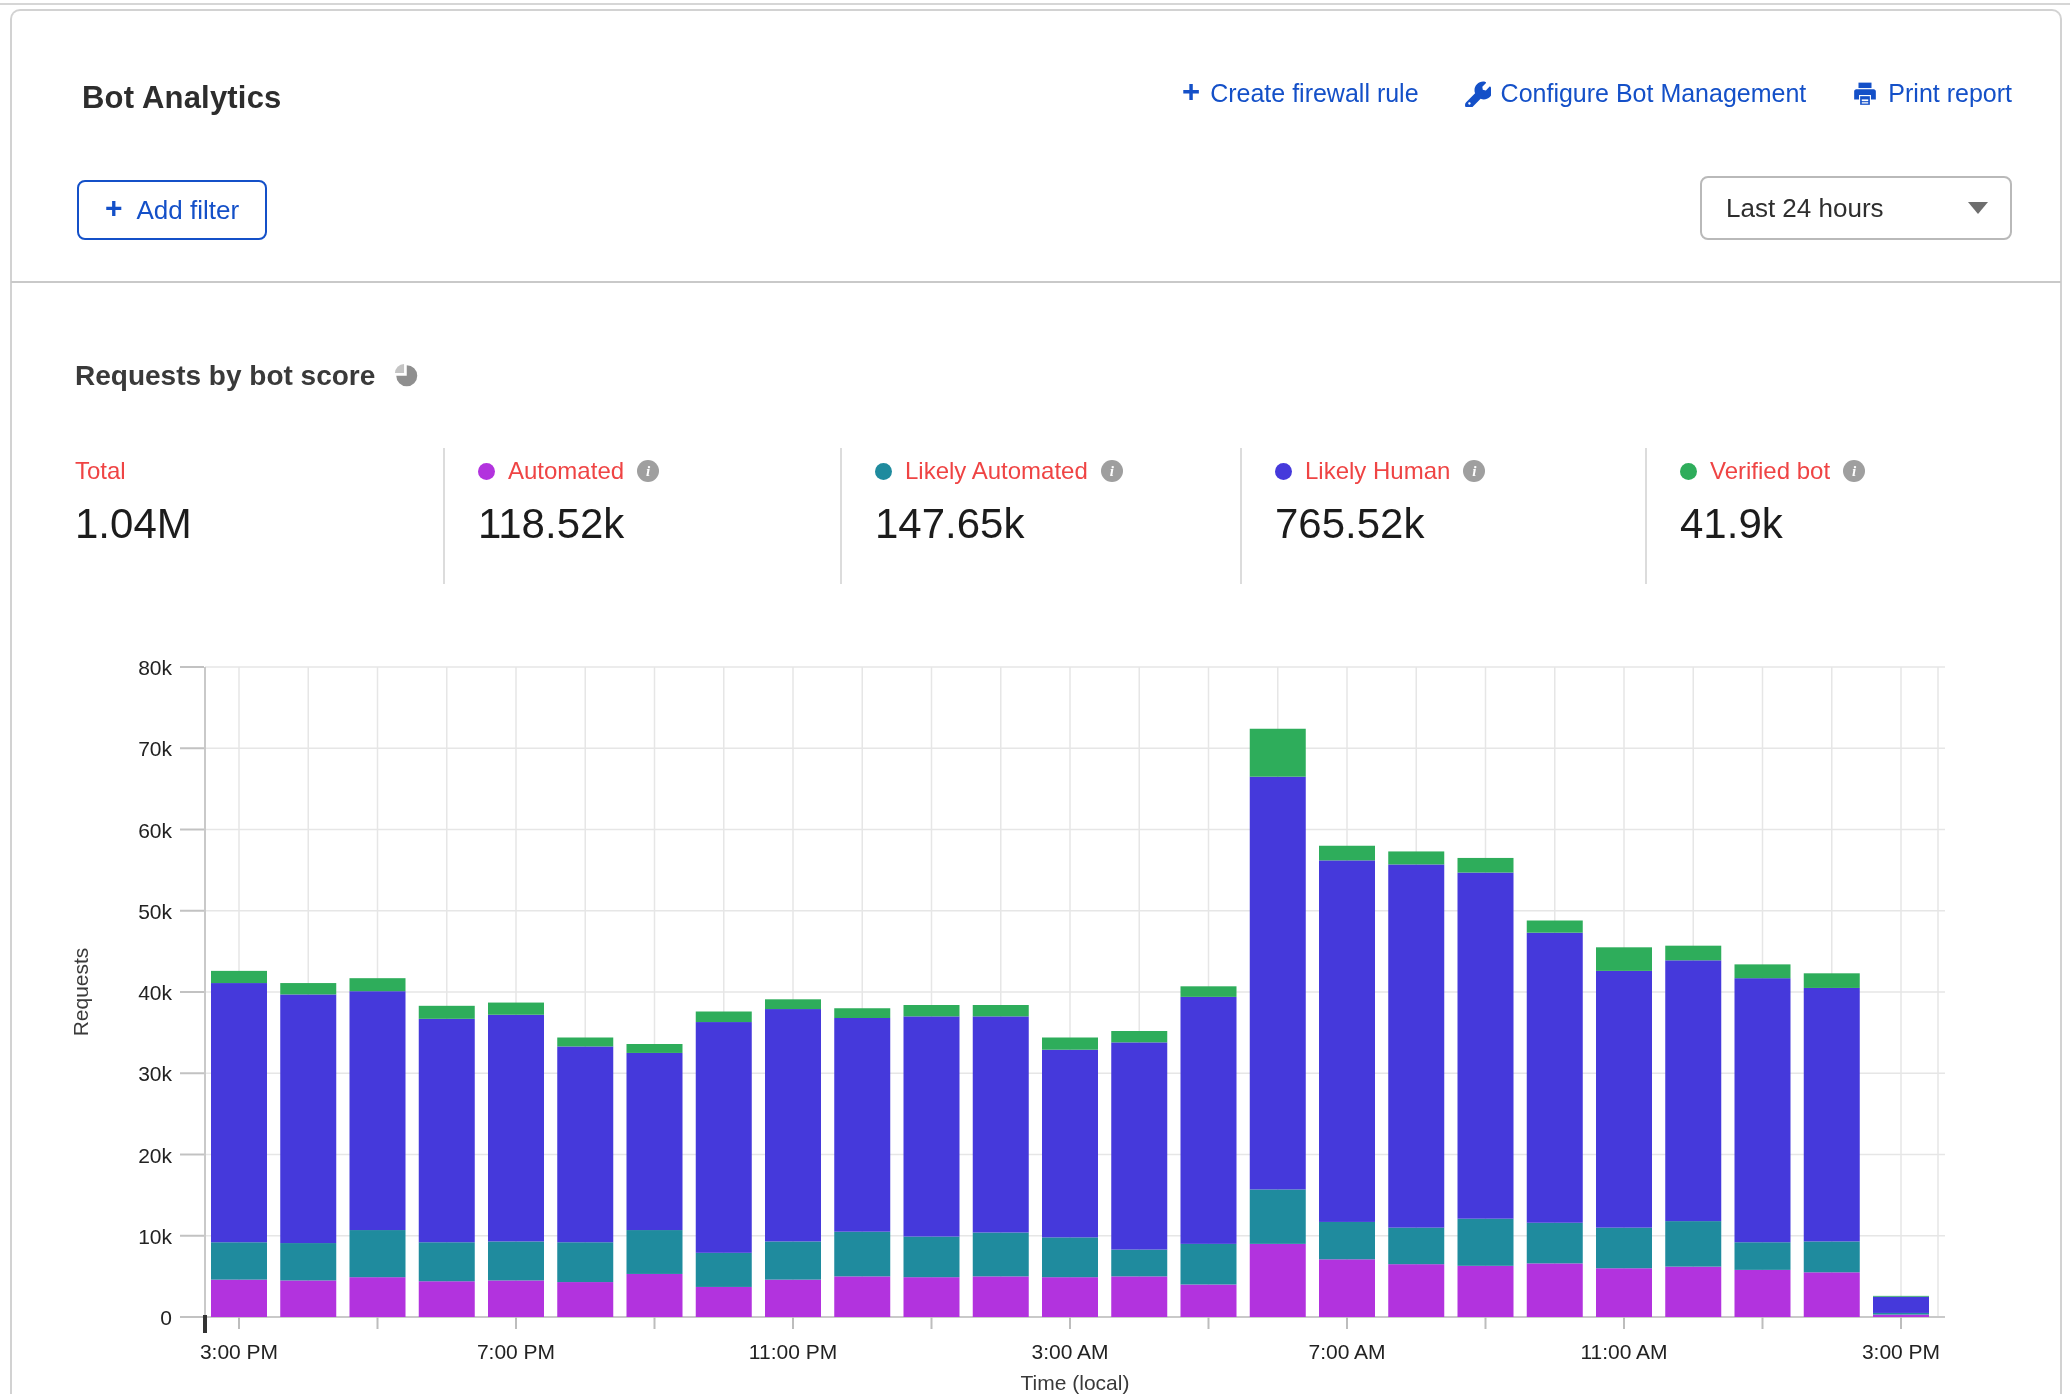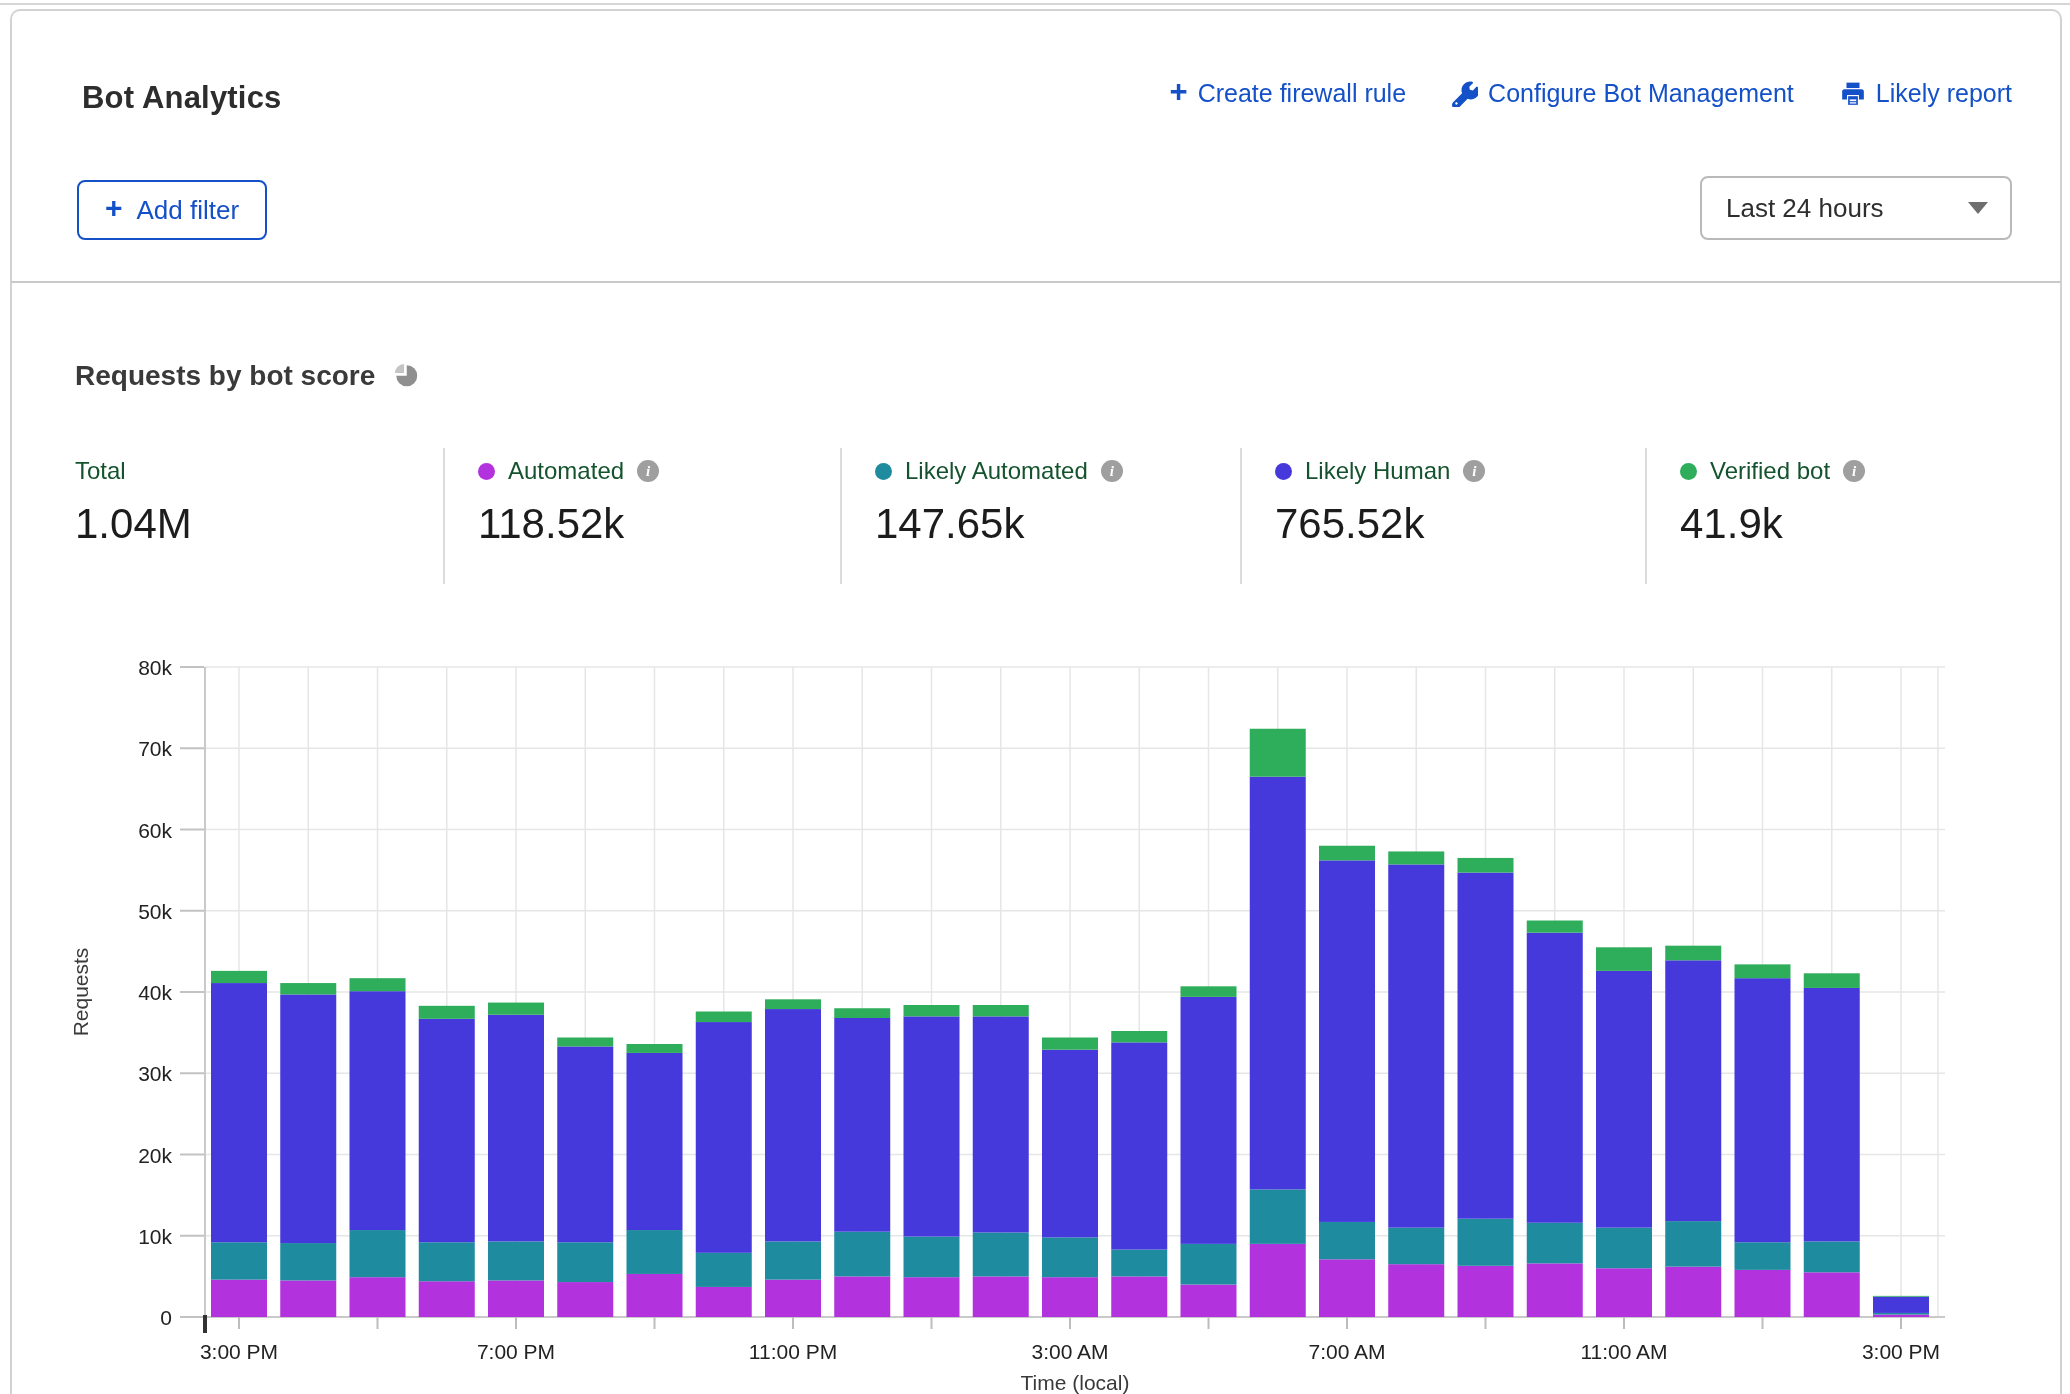--- a/index.html
+++ b/index.html
@@ -33,21 +33,21 @@
           border-top:12px solid #6e6e6e; }
 
   .header-divider { left:11px; top:281px; width:2050px; border-top:2px solid #c9c9c9; }
 
   .section-title-row { left:75px; top:360px; display:flex; align-items:center; gap:16px; }
   .section-title { font-size:28px; font-weight:700; color:#3a3a3a; }
 
   .stat { top:456px; }
   .stat-label-row { display:flex; align-items:center; gap:13px; height:30px; }
   .stat-dot { width:17px; height:17px; border-radius:50%; flex:none; }
-  .stat-label { font-size:24px; color:#14532d; white-space:nowrap; }
+  .stat-label { font-size:24px; color:#ef4444; white-space:nowrap; }
   .info-badge { width:22px; height:22px; border-radius:50%; background:#9f9f9f; color:#fff;
           display:inline-flex; align-items:center; justify-content:center;
           font-family:"Liberation Serif", serif; font-style:italic; font-weight:700; font-size:15px; flex:none; }
   .stat-value { margin-top:14px; font-size:42px; font-weight:400; color:#1c1c1c; }
   .stat-divider { top:448px; height:136px; border-left:2px solid #dcdcdc; }
 
   .chart-svg { left:0; top:630px; }
   .axis-num   { font-family:"Liberation Sans", sans-serif; font-size:21px; fill:#222; }
   .axis-title { font-family:"Liberation Sans", sans-serif; font-size:21px; fill:#3a3a3a; }
 </style>
@@ -75,21 +75,21 @@
   <div class="action-link">
     <span class="action-icon">
       <svg width="26" height="26" viewBox="0 0 24 24">
         <rect x="6" y="1.5" width="12" height="5" fill="#1450c8"></rect>
         <path fill="#1450c8" d="M4 7.5h16c1.2 0 2 .9 2 2v7.5h-4.5v-4H6.5v4H2V9.5c0-1.1.8-2 2-2z"></path>
         <rect x="7.5" y="14" width="9" height="8" fill="#1450c8"></rect>
         <rect x="9" y="17" width="6" height="1.6" fill="#ffffff"></rect>
         <rect x="9" y="19.6" width="6" height="1.2" fill="#ffffff"></rect>
       </svg>
     </span>
-    <span>Likely report</span>
+    <span>Print report</span>
   </div>
 </div>
 
 <button class="abs add-filter-btn">
   <span class="plus-glyph">+</span>
   <span>Add filter</span>
 </button>
 
 <div class="abs time-range">
   <span>Last 24 hours</span>

